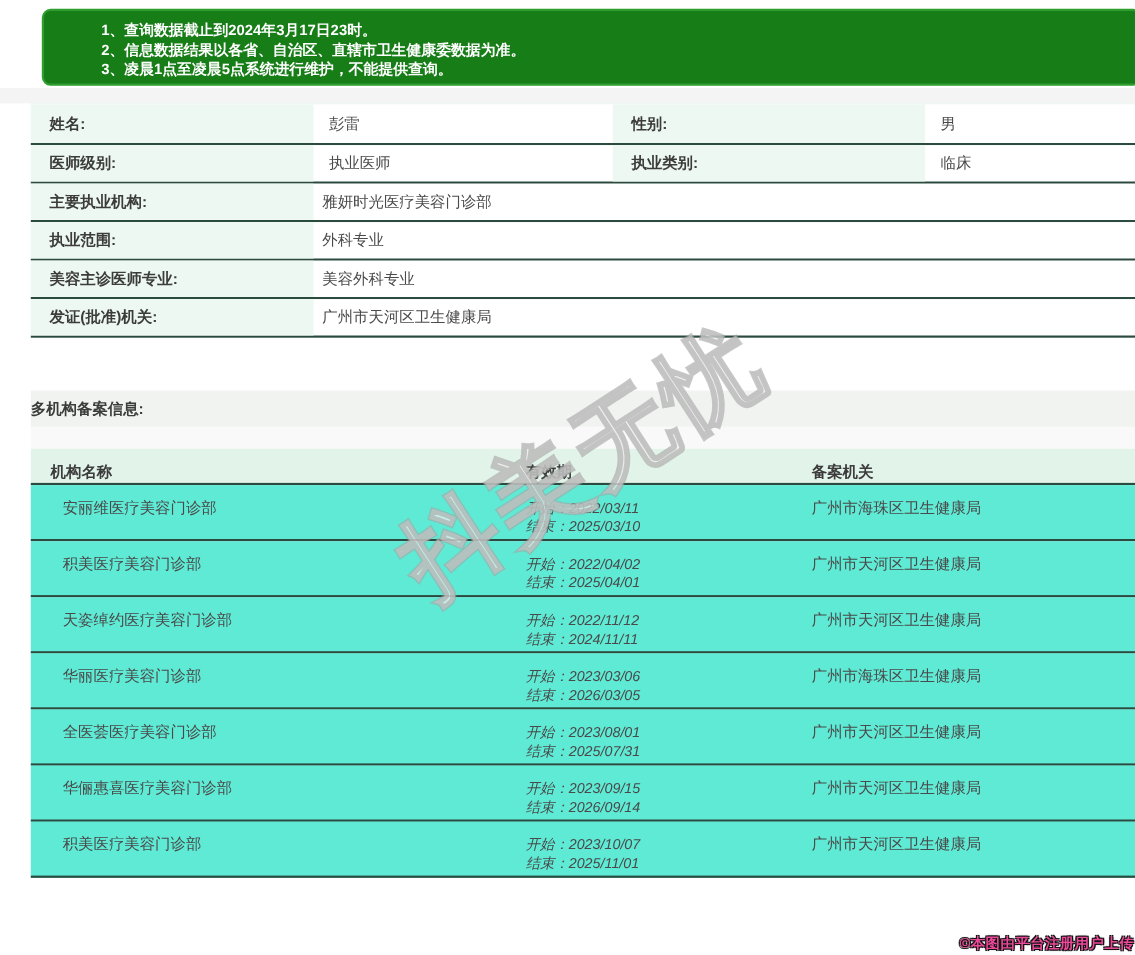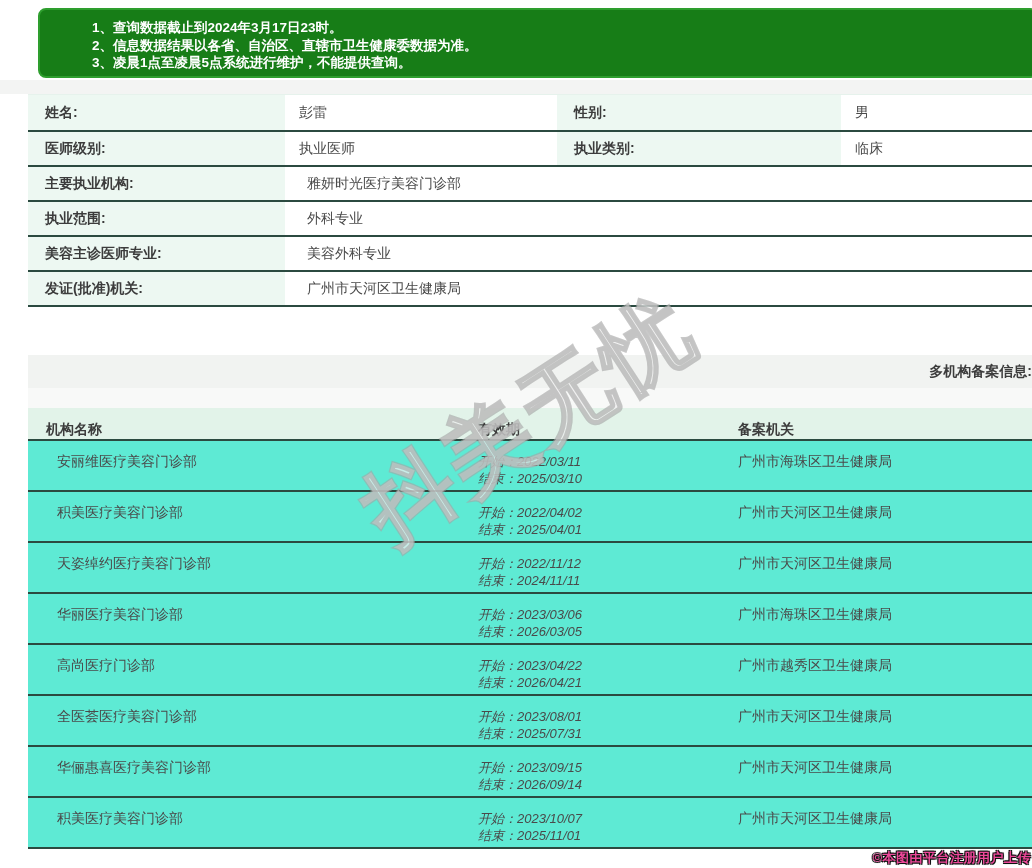--- a/index.html
+++ b/index.html
@@ -25,25 +25,25 @@
   
   .profile { position: absolute; top: 94px; left: 28px; right: 0; border-top: 1px solid #e6f2ec; }
   .prow { display: flex; height: 35px; border-bottom: 2px solid #2b4a40; background: #ffffff; }
   .prow.first { height: 37px; }
   .cell { display: flex; align-items: center; font-size: 14px; overflow: hidden; white-space: nowrap; }
   .lbl { background: #edf8f2; font-weight: 700; color: #3c3c3c; padding-left: 17px; }
   .lbl.c1 { width: 257px; }
   .val.c1 { width: 272px; padding-left: 14px; }
   .lbl.c2 { width: 284px; }
   .val.c2 { flex: 1; padding-left: 14px; }
-  .val.wide { flex: 1; padding-left: 22px; }
+  .val.wide { flex: 1; padding-left: 8px; }
 
   
   .section { position: absolute; top: 355px; left: 28px; right: 0; }
-  .section-top { height: 33px; background: #f1f3f1; display: flex; align-items: center; justify-content: flex-end;
+  .section-top { height: 33px; background: #f1f3f1; display: flex; align-items: center; justify-content: flex-start;
                  font-size: 14px; font-weight: 700; color: #3c3c3c; }
   .section-bottom { height: 20px; background: #f8f9f8; }
 
   
   .regs { position: absolute; top: 408px; left: 28px; right: 0; }
   .hrow { display: flex; height: 33px; background: #e2f3e9; border-bottom: 2px solid #2b4a40;
           align-items: flex-end; font-size: 14px; font-weight: 700; color: #3c3c3c; }
   .hn { width: 450px; padding-left: 18px; }
   .hv { width: 260px; }
   .ha { flex: 1; }
@@ -157,28 +157,20 @@
 
   <div class="trow">
     <div class="cn">华丽医疗美容门诊部</div>
     <div class="cv">
       <div class="dline"><span>开始：</span><span>2023/03/06</span></div>
       <div class="dline"><span>结束：</span><span>2026/03/05</span></div>
     </div>
     <div class="ca">广州市海珠区卫生健康局</div>
   </div>
 
-  <div class="trow">
-    <div class="cn">高尚医疗门诊部</div>
-    <div class="cv">
-      <div class="dline"><span>开始：</span><span>2023/04/22</span></div>
-      <div class="dline"><span>结束：</span><span>2026/04/21</span></div>
-    </div>
-    <div class="ca">广州市越秀区卫生健康局</div>
-  </div>
 
   <div class="trow">
     <div class="cn">全医荟医疗美容门诊部</div>
     <div class="cv">
       <div class="dline"><span>开始：</span><span>2023/08/01</span></div>
       <div class="dline"><span>结束：</span><span>2025/07/31</span></div>
     </div>
     <div class="ca">广州市天河区卫生健康局</div>
   </div>
 

